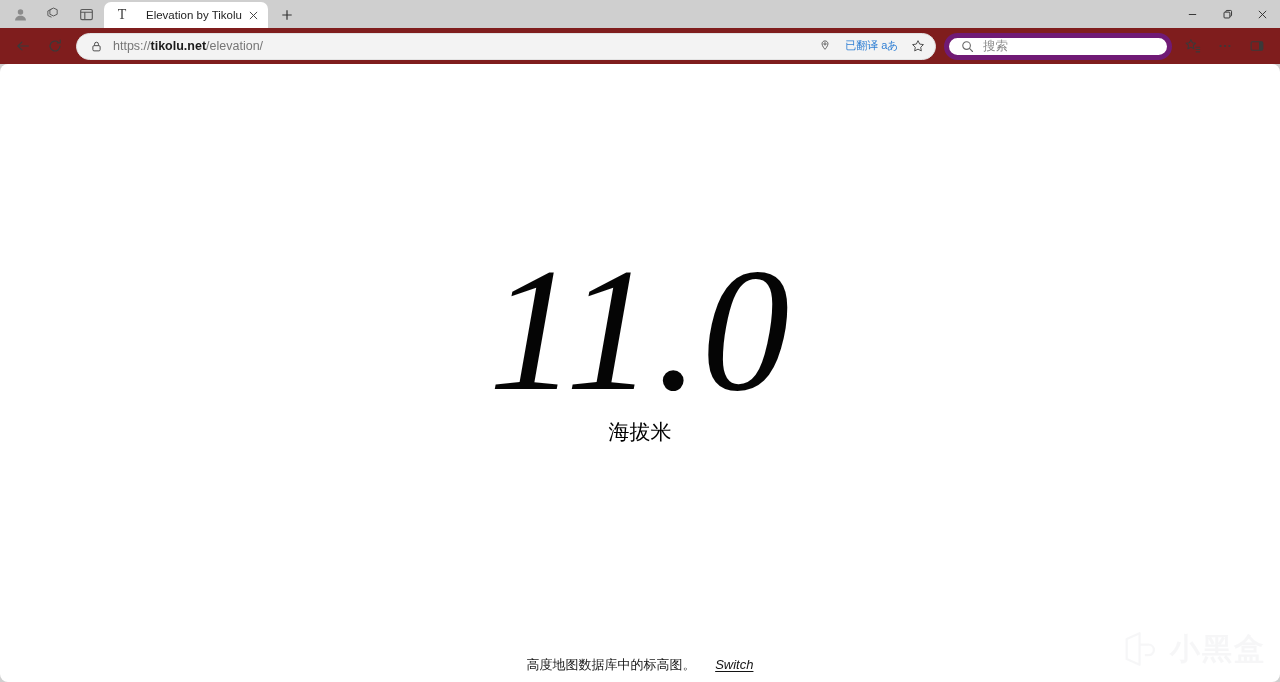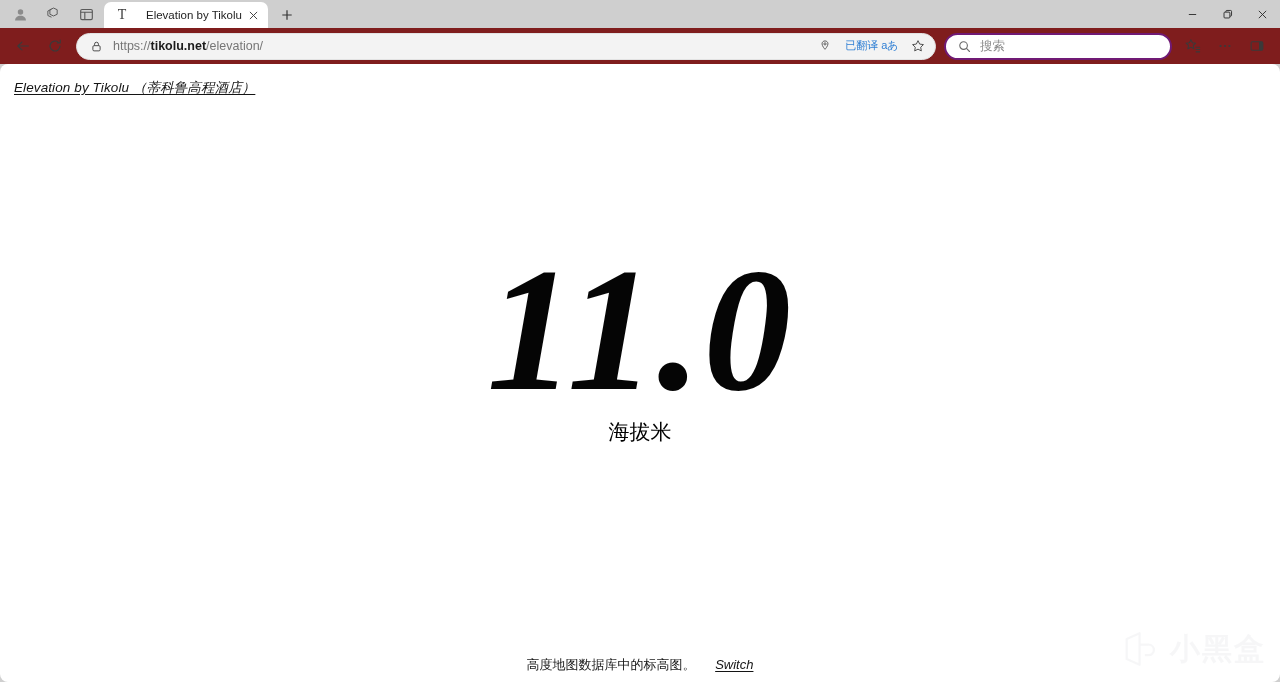--- a/index.html
+++ b/index.html
@@ -200,21 +200,21 @@
     color: #2f7fd4;
     font-size: 11px;
     white-space: nowrap;
   }
   .translate-chip .ta { font-size: 11px; letter-spacing: -.3px; }
 
   .searchbox {
     width: 228px;
     height: 27px;
     background: #ffffff;
-    border: 2px solid #701a75;
+    border: 5px solid #701a75;
     border-radius: 14px;
     display: flex;
     align-items: center;
     padding: 0 10px;
     box-sizing: border-box;
     flex: 0 0 auto;
     margin-right: 4px;
   }
   .searchbox .mag {
     width: 16px; height: 16px;
@@ -263,21 +263,21 @@
     top: 0; bottom: 0;
     display: flex;
     flex-direction: column;
     align-items: center;
     justify-content: center;
     pointer-events: none;
   }
   .elev-number {
     font-family: "Liberation Serif", "DejaVu Serif", serif;
     font-style: italic;
-    font-weight: 700;
+    font-weight: 400;
     font-size: 176px;
     line-height: 1;
     color: #050505;
     letter-spacing: 2px;
     margin-top: -58px;
     pointer-events: auto;
   }
   .elev-unit {
     font-size: 21px;
     color: #000000;
@@ -470,23 +470,20 @@
       <svg width="16" height="16" viewBox="0 0 18 18" aria-hidden="true" fill="none" stroke="#3a3a3a" stroke-width="1.15">
         <rect x="2.4" y="4.2" width="13.2" height="9.6" rx="1.3"></rect>
         <rect x="11.3" y="4.2" width="4.3" height="9.6" rx="1.3" fill="#3a3a3a" stroke="none"></rect>
       </svg>
     </div>
   </div>
 
   <div class="viewport-wrap">
     <div class="page">
 
-      <div class="site-header">
-        <a class="site-title-link" href="#">Elevation by Tikolu  （蒂科鲁高程酒店）</a>
-      </div>
 
       <div class="elev-stage">
         <div class="elev-number">11.0</div>
         <div class="elev-unit">海拔米</div>
       </div>
 
       <div class="footer-block">
         <div class="source-line">
           <span>高度地图数据库中的标高图。</span>
           <a class="switch-link" href="#">Switch</a>

